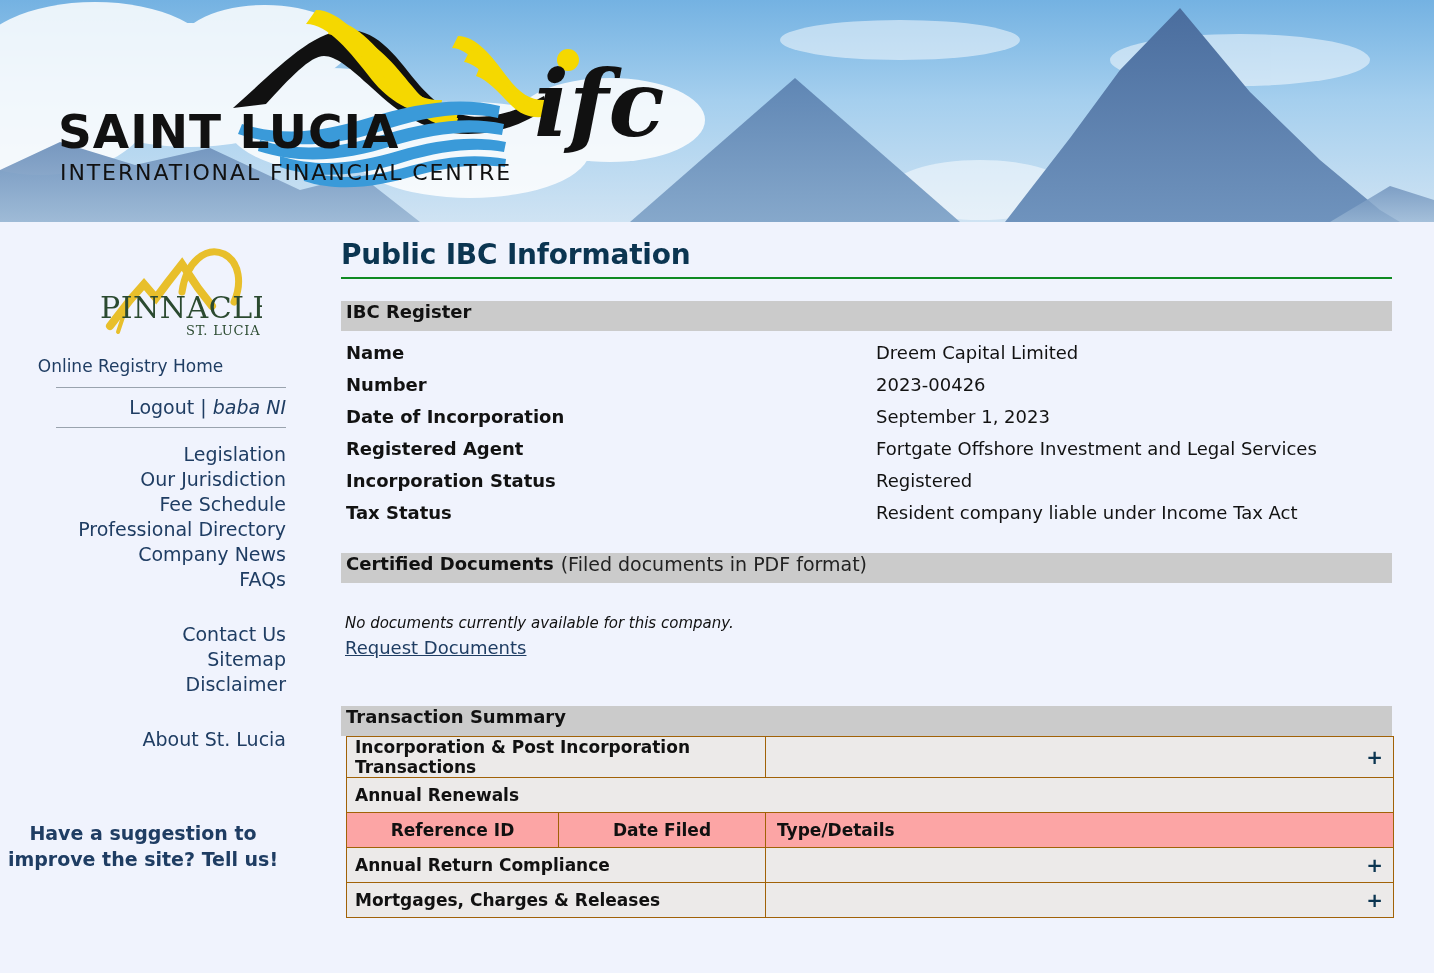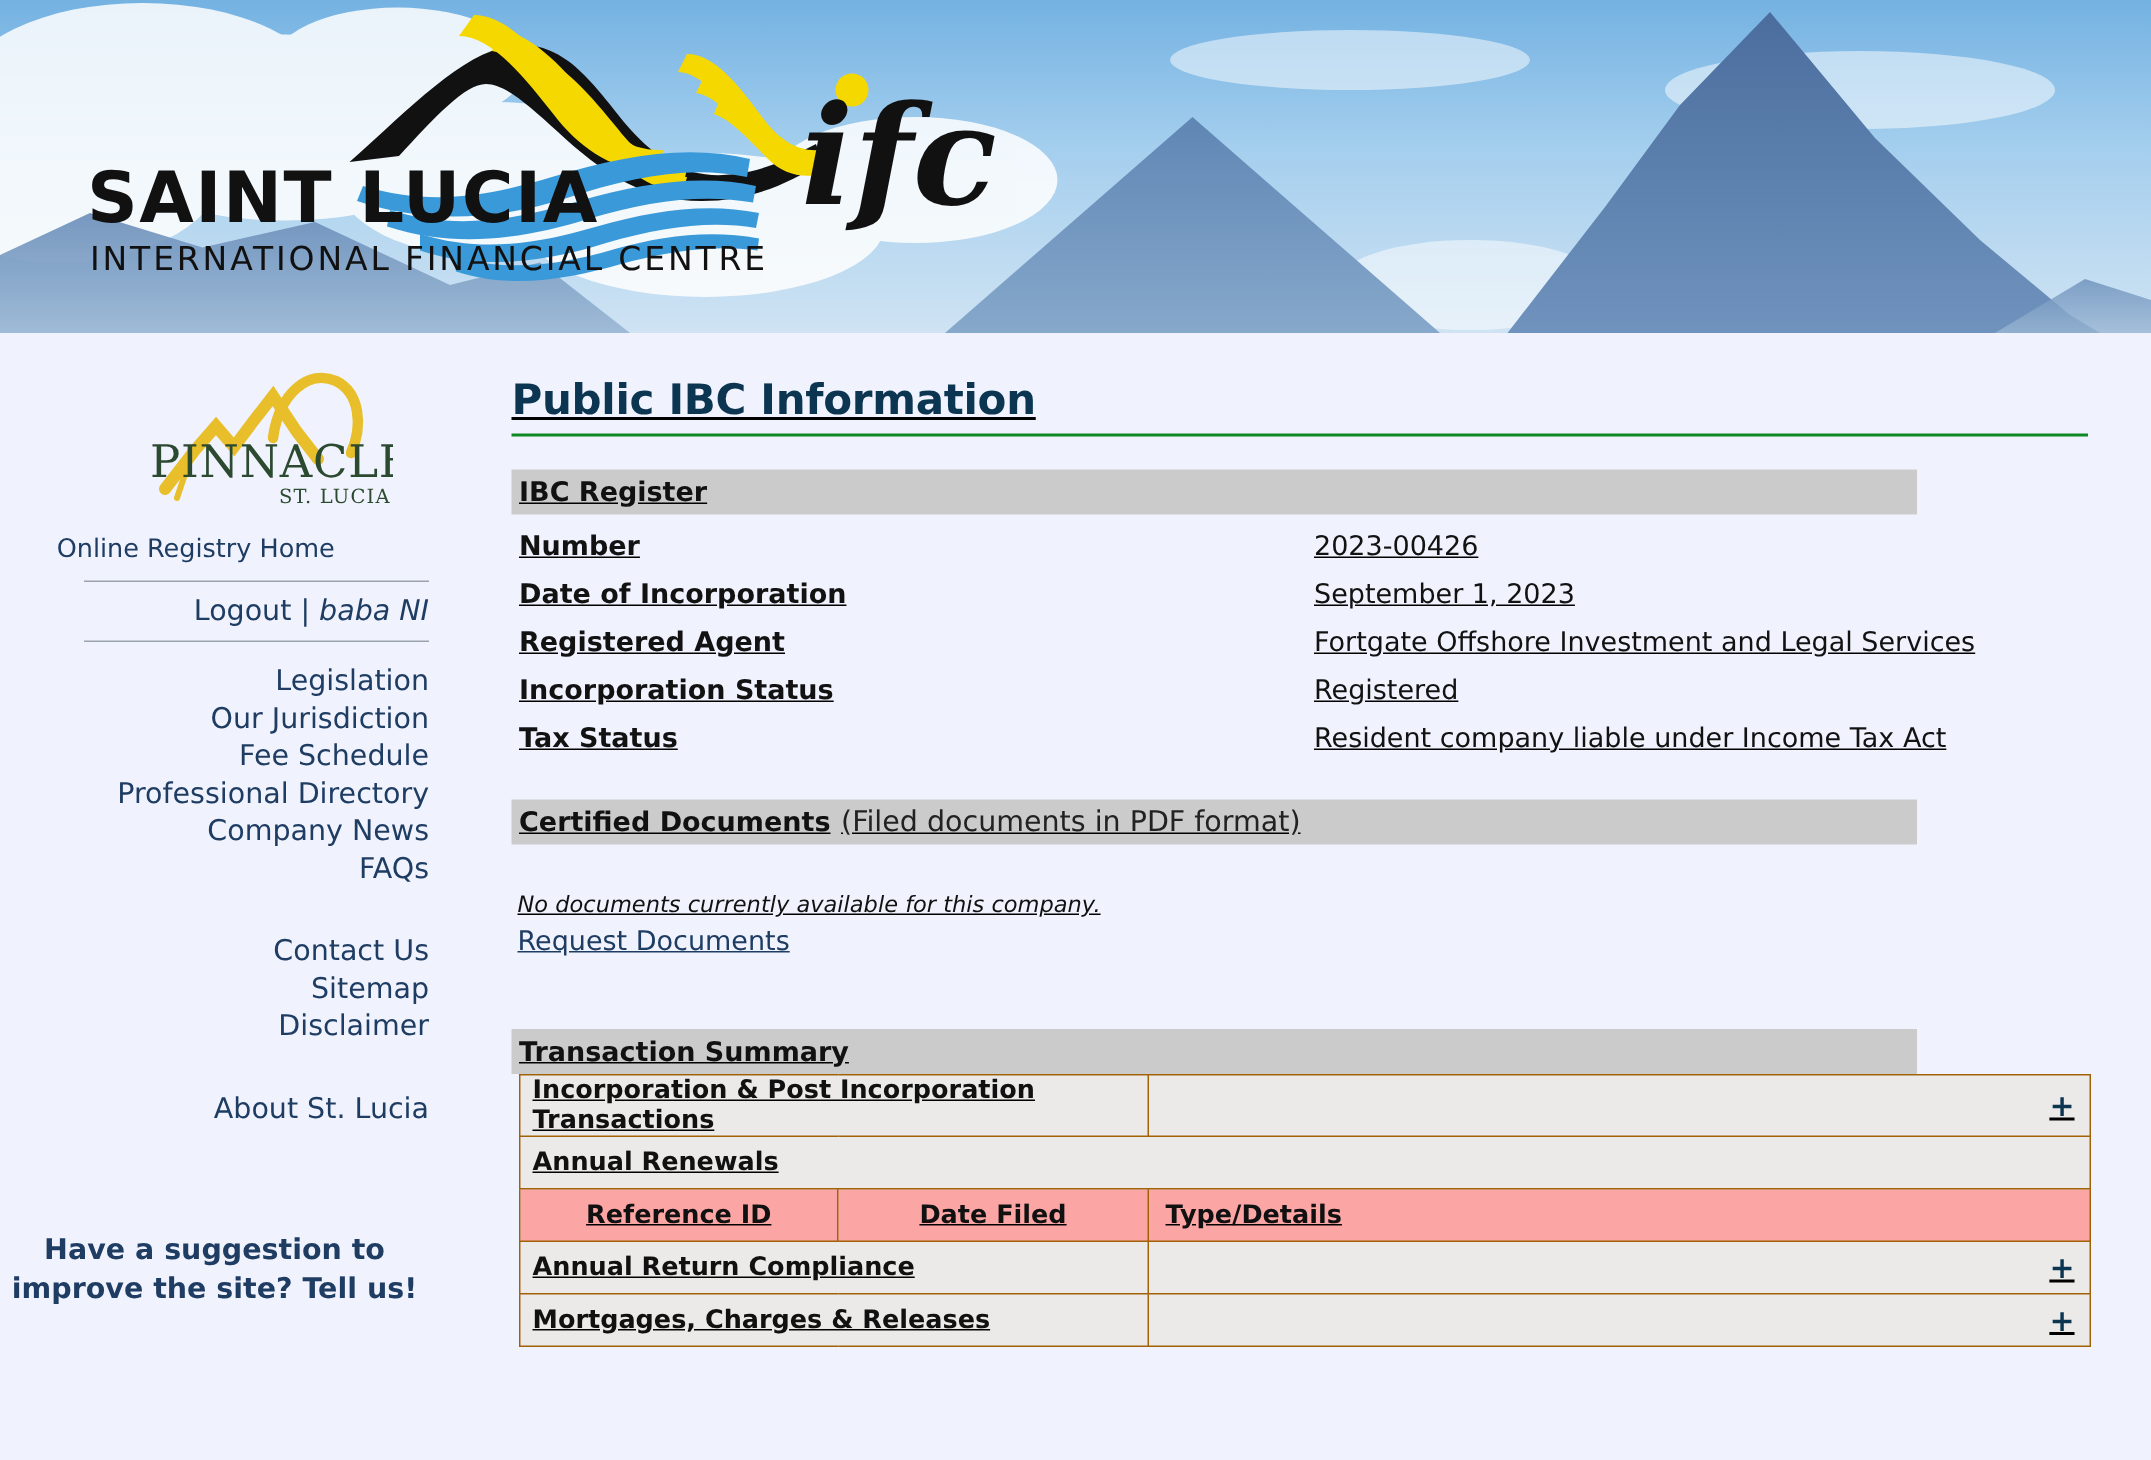--- a/index.html
+++ b/index.html
@@ -87,44 +87,43 @@
     line-height: 26px;
     color: #1f3d63;
     text-align: center;
     cursor: pointer;
     font-weight: bold;
   }
 
   
   .main {
     position: absolute;
-    left: 341px; top: 16px;
+    left: 341px; top: 4px;
     width: 1060px;
-    text-decoration: underline;
   }
   .page-title {
     font-size: 28px;
     font-weight: bold;
     color: #0b3551;
     margin: 12px 0 6px 0;
     letter-spacing: -0.2px;
   }
   .title-rule {
     height: 2px;
     background: #0f8a22;
     width: 1051px;
     margin-bottom: 22px;
   }
 
   .sec-head {
     background: #cbcbcb;
     height: 30px;
-    width: 937px;
+    width: 1051px;
     display: flex;
-    align-items: center;
+    align-items: flex-start;
     padding-left: 5px;
     font-size: 18px;
     font-weight: bold;
     color: #111;
   }
   .sec-head .sub {
     font-size: 19px;
     font-weight: normal;
     color: #222;
     margin-left: 7px;
@@ -334,20 +333,24 @@
 
     <div class="page-title">Public IBC Information</div>
     <div class="title-rule"></div>
 
     <div class="sec-head">
       <span>IBC Register</span>
     </div>
 
     <table class="kv">
       <tbody>
+          <tr>
+        <td class="k">Name</td>
+        <td class="v">Dreem Capital Limited</td>
+      </tr>
       <tr>
         <td class="k">Number</td>
         <td class="v">2023-00426</td>
       </tr>
       <tr>
         <td class="k">Date of Incorporation</td>
         <td class="v">September 1, 2023</td>
       </tr>
       <tr>
         <td class="k">Registered Agent</td>

